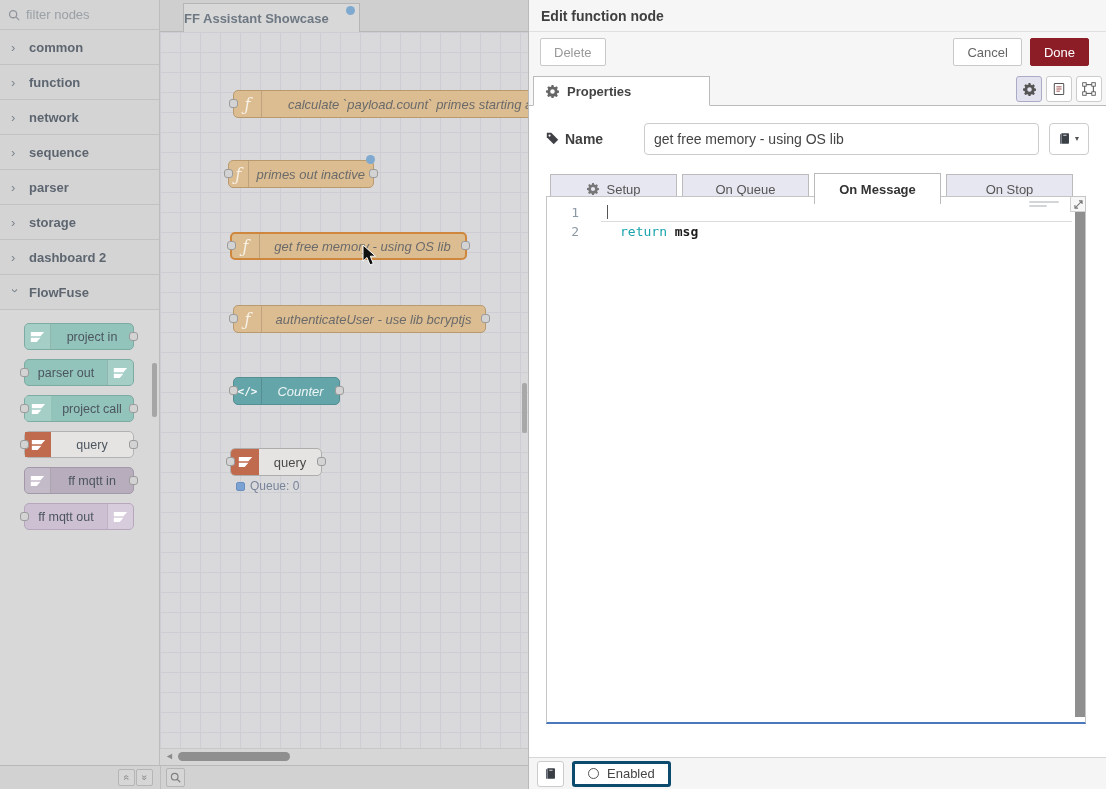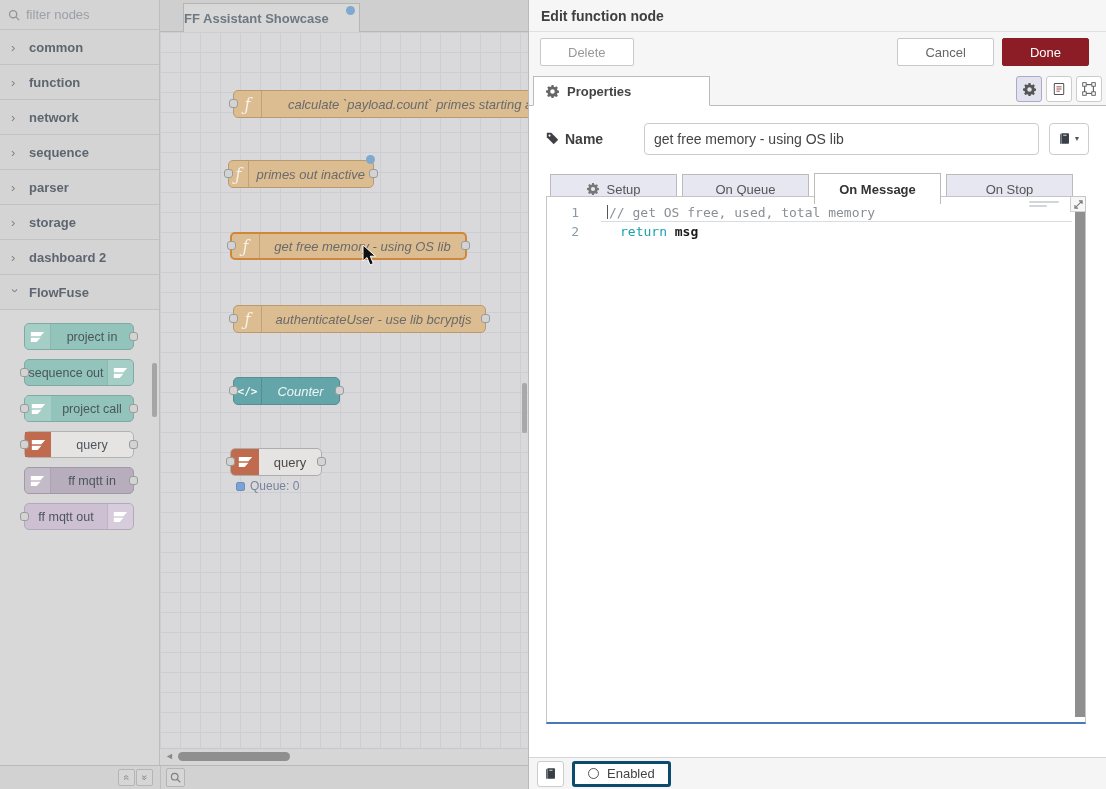--- a/index.html
+++ b/index.html
@@ -67,21 +67,21 @@
   
   #left-footer { position:absolute; left:0; top:765px; width:528px; height:24px; background:#d2d2d2; border-top:1px solid #b9b9b9; }
   #left-footer::before { content:""; position:absolute; left:160px; top:0; bottom:0; width:1px; background:#bdbdbd; }
   .mini-btn { position:absolute; top:3px; width:17px; height:17px; background:#d6d6d6; border:1px solid #b5b5b5; border-radius:2px; display:flex; align-items:center; justify-content:center; color:#8a8a8a; font-size:10px; cursor:pointer; }
   .rot90 { display:inline-block; transform:rotate(90deg); }
 
   
   #panel { position:absolute; left:528px; top:0; width:578px; height:789px; background:#fff; border-left:1px solid #b9b9b9; }
   .panel-header { height:32px; background:#f6f6f6; border-bottom:1px solid #e0e0e0; display:flex; align-items:center; padding-left:12px; font-size:14px; font-weight:bold; color:#3f3f3f; }
   .panel-toolbar { height:40px; background:#f6f6f6; display:flex; align-items:center; padding:0 17px 0 11px; gap:8px; }
-  .btn { height:28px; padding:0 27px; border-radius:2px; background:#fff; border:1px solid #c9c9c9; font-size:13px; cursor:pointer; font-family:"Liberation Sans",sans-serif; }
+  .btn { height:28px; padding:0 13px; border-radius:2px; background:#fff; border:1px solid #c9c9c9; font-size:13px; cursor:pointer; font-family:"Liberation Sans",sans-serif; }
   .btn-delete { color:#999; }
   .btn-cancel { color:#666; margin-left:auto; }
   .btn-done { background:#8c1d26; border-color:#8c1d26; color:#fff; }
   .tabrow { position:relative; height:34px; background:#f6f6f6; border-bottom:1px solid #bbb; }
   .props-tab { position:absolute; left:4px; top:4px; width:177px; height:30px; background:#fff; border:1px solid #bbb; border-bottom:1px solid #fff; z-index:2; display:flex; align-items:center; gap:8px; padding-left:12px; font-size:13px; font-weight:bold; color:#444; cursor:pointer; }
   .tabrow-icons { position:absolute; right:4px; top:4px; display:flex; gap:4px; }
   .icon-btn { width:26px; height:26px; border-radius:3px; background:#fff; border:1px solid #ccc; display:flex; align-items:center; justify-content:center; cursor:pointer; }
   .icon-btn.active { background:#e3e3f0; border-color:#ababc8; }
   .panel-content { position:absolute; left:0; top:106px; right:0; bottom:32px; background:#fff; }
   .name-row { display:flex; align-items:center; gap:10px; margin:9px 17px 0 17px; height:47px; }
@@ -165,21 +165,21 @@
           <svg width="15" height="12" viewBox="0 0 18 14" fill="#fff">
               <path d="M1 1h16l-4.5 5H1z"></path>
               <path d="M1 8h11.5L8 13H1z"></path>
             </svg>
         </span>
         <span class="pnode-label">project in</span>
         <span class="port pr"></span>
       </div>
       <div class="pnode teal">
         <span class="port pl"></span>
-        <span class="pnode-label">sequence out</span>
+        <span class="pnode-label">parser out</span>
         <span class="nicon">
           <svg width="15" height="12" viewBox="0 0 18 14" fill="#fff">
               <path d="M1 1h16l-4.5 5H1z"></path>
               <path d="M1 8h11.5L8 13H1z"></path>
             </svg>
         </span>
       </div>
       <div class="pnode teal">
         <span class="port pl"></span>
         <span class="nicon">
@@ -404,21 +404,21 @@
         </div>
       </div>
 
       <div class="editor">
         <div class="line1-hl"></div>
         <div class="gutter">
           <div>1</div>
           <div>2</div>
         </div>
         <div class="codearea">
-          <div><span class="code-cursor"></span><span class="tok-comment">// get OS free, used, total memory</span></div>
+          <div><span class="code-cursor"></span></div>
           <div><span class="tok-keyword">return</span>&nbsp;<span class="tok-var">msg</span></div>
         </div>
         <div class="minimap">
             <div style="width:30px;"></div>
             <div style="width:18px;"></div>
           </div>
         <span class="expand-btn">
           <svg width="9" height="9" viewBox="0 0 10 10">
               <path d="M1 9 L9 1 M5.5 1 H9 V4.5 M4.5 9 H1 V5.5" stroke="#777" stroke-width="1.2" fill="none"></path>
             </svg>

